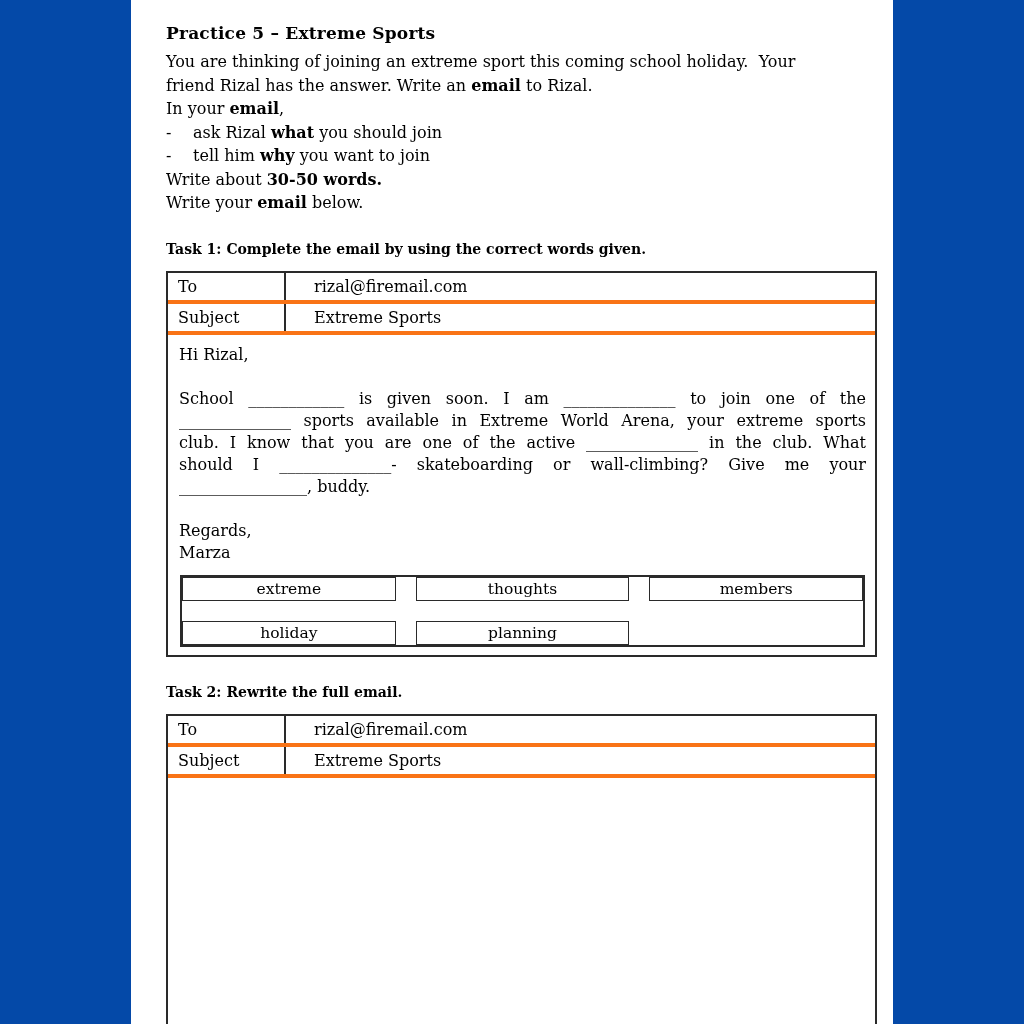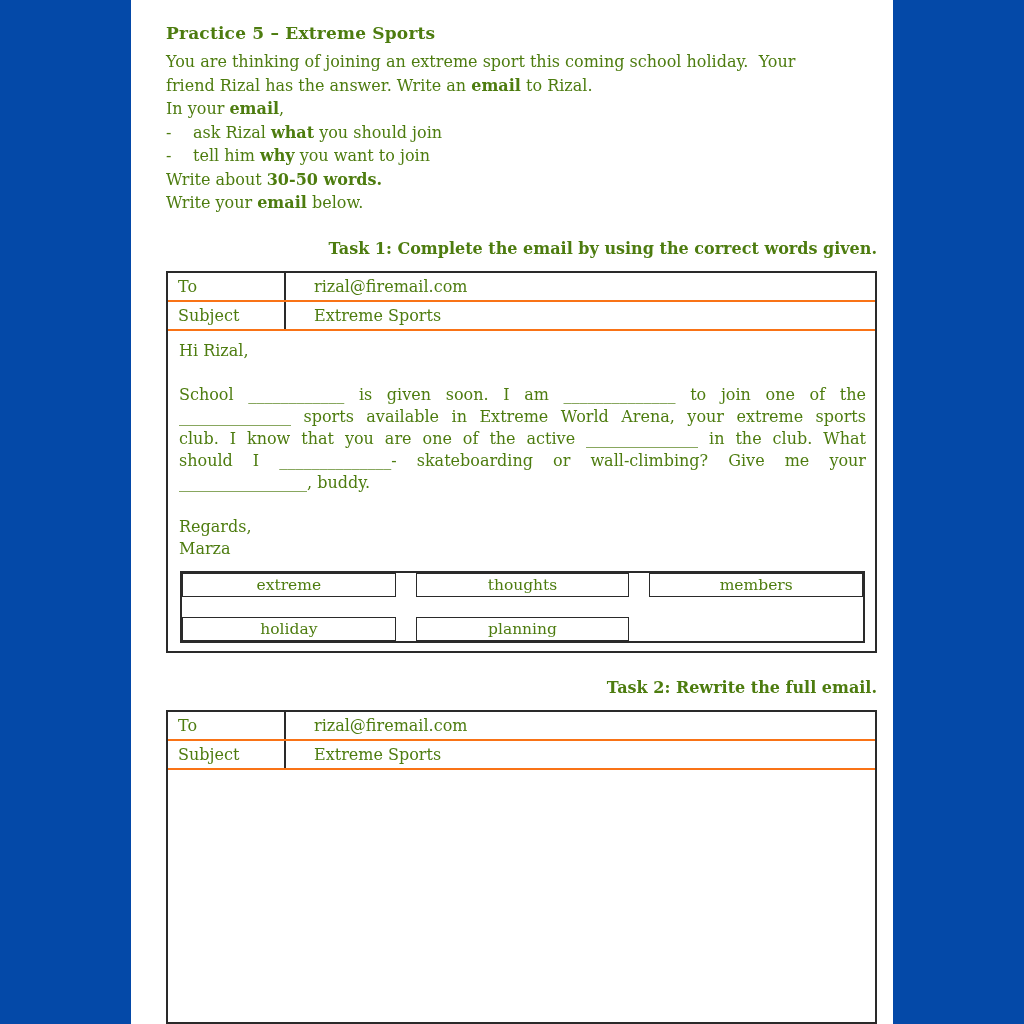--- a/index.html
+++ b/index.html
@@ -25,34 +25,33 @@
     letter-spacing: 0.2px;
     white-space: pre-wrap;
   }
   .intro { margin-top: 7px; font-size: 16px; }
   .intro-line { line-height: 23.5px; white-space: pre-wrap; }
   .bullet-line { display: flex; }
   .bullet-marker { width: 27px; flex: 0 0 27px; }
   .task-heading {
     margin-top: 23px;
     font-weight: bold;
-    font-size: 16px;
+    font-size: 14px;
     line-height: 22px;
     white-space: pre-wrap;
-    text-align: right;
   }
 
   .email-box {
     margin-top: 11px;
     border: 2px solid #2a2a2a;
     width: 711px;
     box-sizing: border-box;
     font-size: 16px;
   }
-  .email-row { display: flex; border-bottom: 2px solid #f97316; }
+  .email-row { display: flex; border-bottom: 4px solid #f97316; }
   .email-label {
     flex: 0 0 102px; width: 102px;
     border-right: 2px solid #2a2a2a;
     padding: 2px 4px 2px 10px;
     line-height: 23px;
   }
   .email-value { flex: 1; padding: 2px 8px 2px 28px; line-height: 23px; }
 
   .email-body { padding: 9px 9px 8px 11px; }
   .body-line { line-height: 22px; white-space: pre-wrap; }
@@ -72,21 +71,21 @@
     text-align: center;
     line-height: 20px;
     padding: 1px 2px;
   }
 
   .answer-area { height: 252px; }
 </style>
 </head>
 <body style="background: rgb(4, 73, 168);">
 
-<div class="paper" style="background: rgb(255, 255, 255); color: #4d7c0f;">
+<div class="paper" style="background: rgb(255, 255, 255); color: #000000;">
   <div class="content">
 
     <div class="doc-title">Practice 5 – Extreme Sports</div>
 
     <div class="intro">
       <div class="intro-line">You are thinking of joining an extreme sport this coming school holiday.  Your</div>
       <div class="intro-line">friend Rizal has the answer. Write an <b>email</b> to Rizal.</div>
       <div class="intro-line">In your <b>email</b>,</div>
       <div class="intro-line bullet-line">
         <span class="bullet-marker">-</span>

